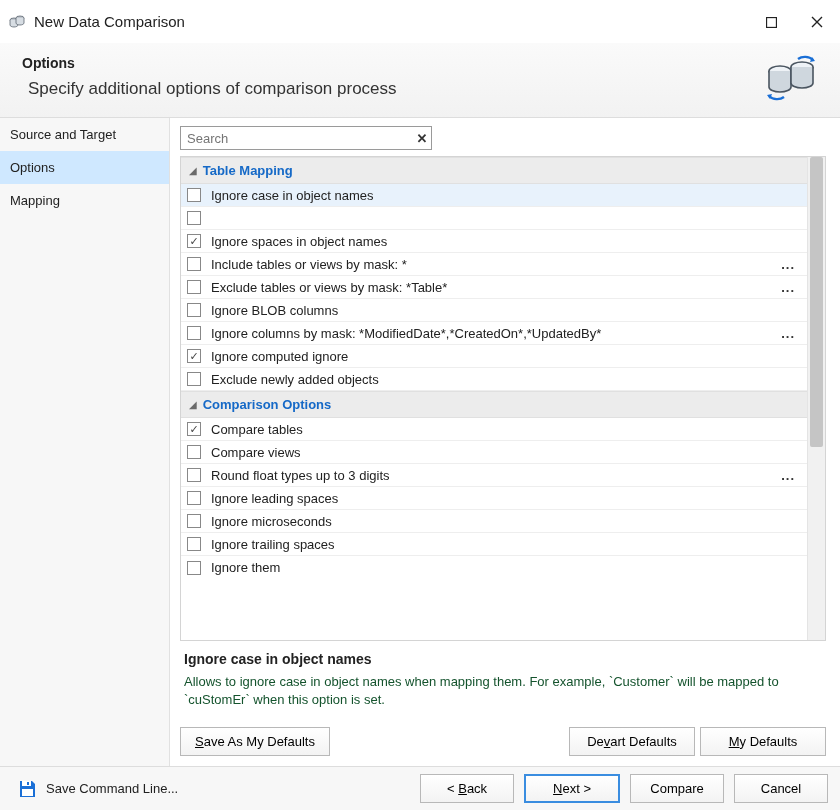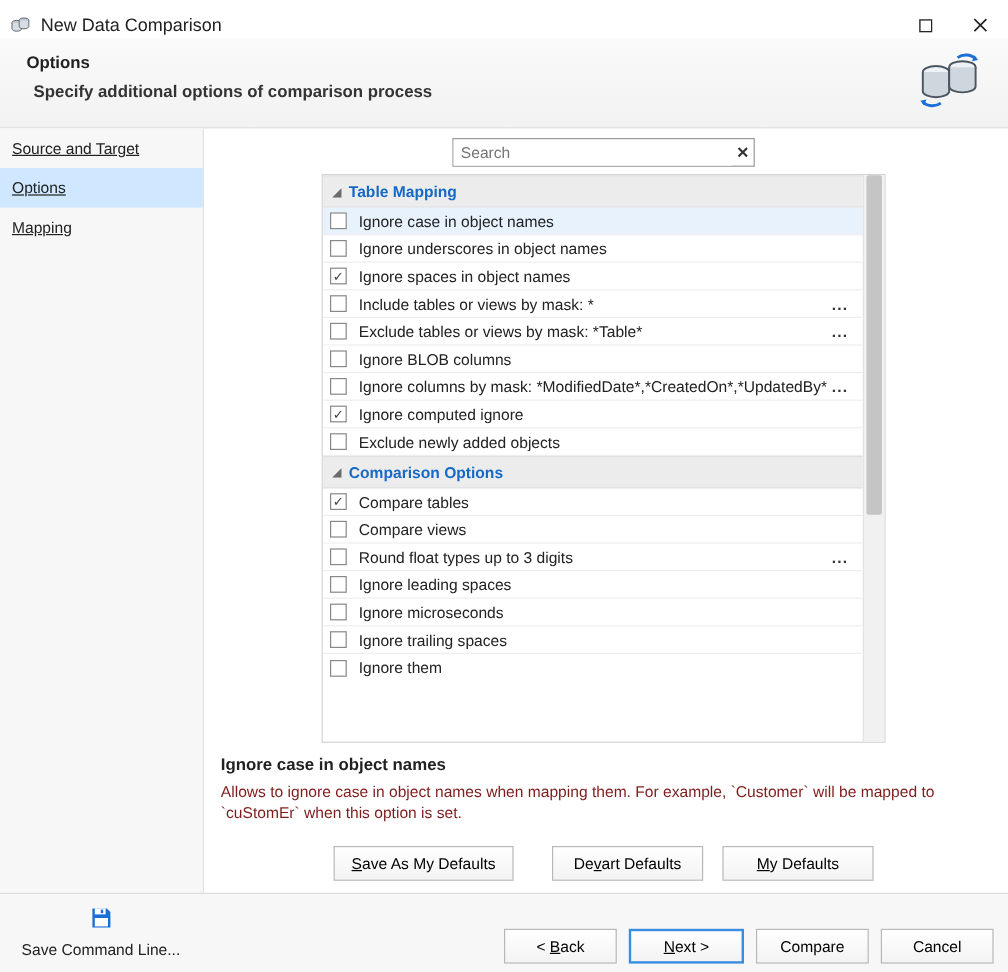--- a/index.html
+++ b/index.html
@@ -1,60 +1,60 @@
 <!DOCTYPE html>
 <html><head>
 <meta charset="utf-8">
 <style>
 * { box-sizing: border-box; margin: 0; padding: 0; }
 body { font-family: "Segoe UI", Tahoma, sans-serif; font-size: 13px; color: #222; background: #fff; width: 840px; height: 810px; overflow: hidden; display: flex; flex-direction: column; }
-.titlebar { display: flex; align-items: flex-end; padding: 2px 8px; height: 32px; }
+.titlebar { display: flex; align-items: flex-start; padding: 2px 8px; height: 32px; margin-top: 11px; }
 .titlebar .icon { width: 18px; height: 18px; margin-right: 8px; display: flex; align-items: center; justify-content: center; }
 .titlebar .title { font-size: 15px; flex: 1; }
 .winbtns { display: flex; gap: 28px; margin-right: 6px; }
 .winbtn { width: 18px; height: 18px; display: flex; align-items: center; justify-content: center; cursor: pointer; font-size: 14px; }
 .header { background: linear-gradient(#fafafa,#f2f2f2); border-bottom: 1px solid #ddd; padding: 12px 22px 14px 22px; display: flex; align-items: flex-start; }
 .header .text { flex: 1; }
 .header .h1 { font-weight: bold; font-size: 14px; margin-bottom: 8px; }
-.header .sub { font-size: 14px; color: #333; padding-left: 6px; font-weight: bold; }
+.header .sub { font-size: 17px; color: #333; padding-left: 6px; }
 .header .bigicon { width: 56px; height: 48px; }
 .body { flex: 1; display: flex; min-height: 0; }
 .sidebar { width: 170px; background: #f7f7f7; border-right: 1px solid #e1e1e1; }
-.navitem { padding: 9px 10px; font-size: 13px; cursor: pointer; text-decoration: underline; }
+.navitem { padding: 9px 10px; font-size: 13px; cursor: pointer; }
 .navitem.selected { background: #cfe8ff; }
-.main { flex: 1; display: flex; flex-direction: column; padding: 8px 14px 10px 10px; min-height: 0; align-items: center; }
+.main { flex: 1; display: flex; flex-direction: column; padding: 8px 14px 10px 10px; min-height: 0; }
 .topbar { display: flex; align-items: center; gap: 12px; margin-bottom: 6px; }
 .search { flex: 0 0 252px; display: flex; align-items: center; border: 1px solid #9a9a9a; background: #fff; height: 24px; }
 .search input { border: none; outline: none; flex: 1; padding: 3px 6px; font-size: 13px; font-family: inherit; }
 .search .clear { width: 18px; text-align: center; cursor: pointer; font-weight: bold; color: #333; }
 .link { color: #0a59b5; text-decoration: underline; font-size: 13px; margin-left: auto; cursor: pointer; }
 .optpanel { flex: 1; border: 1px solid #d4d4d4; background: #fff; display: flex; min-height: 0; }
 .optlist { flex: 1; overflow: hidden; }
 .scrollbar { width: 18px; background: #f1f1f1; border-left: 1px solid #e4e4e4; position: relative; }
 .scrollbar .thumb { position: absolute; top: 0; left: 2px; right: 2px; height: 60%; background: #c5c5c5; border-radius: 2px; }
 .grouphdr { background: #ececec; display: flex; align-items: center; padding: 5px 8px; border-bottom: 1px solid #e0e0e0; border-top: 1px solid #e0e0e0; }
 .grouphdr .arrow { color: #6a6a6a; font-size: 10px; margin-right: 6px; }
 .grouphdr .gtitle { color: #1569c7; font-weight: bold; font-size: 13px; }
 .optrow { display: flex; align-items: center; padding: 3px 8px 3px 6px; border-bottom: 1px solid #eee; min-height: 23px; }
 .optrow.highlight { background: #e8f2fc; }
 .optrow .cb { width: 14px; height: 14px; border: 1px solid #888; background: #fff; margin-right: 10px; display: flex; align-items: center; justify-content: center; font-size: 11px; color: #444; flex-shrink: 0; }
 .optrow .label { flex: 1; font-size: 13px; white-space: nowrap; overflow: hidden; text-overflow: ellipsis; }
 .optrow .ellips { color: #333; font-weight: bold; padding: 0 4px; cursor: pointer; letter-spacing: 1px; }
 .desc { padding: 10px 4px 8px 4px; }
 .desc .dt { font-weight: bold; font-size: 14px; margin-bottom: 6px; }
-.desc .dd { font-size: 13px; line-height: 1.4; color: #7f1d1d; }
-.btnrow { display: flex; gap: 16px; margin-top: 10px; }
+.desc .dd { font-size: 13px; line-height: 1.4; color: #14532d; }
+.btnrow { display: flex; gap: 5px; margin-top: 10px; }
 .btn { border: 1px solid #b8b8b8; background: linear-gradient(#fff,#f3f3f3); padding: 6px 14px; font-size: 13px; font-family: inherit; cursor: pointer; min-width: 126px; text-align: center; }
 .btn .ul { text-decoration: underline; }
 .spacer { flex: 1; }
 .footer { border-top: 1px solid #ddd; background: #f7f7f7; padding: 7px 12px; display: flex; align-items: center; gap: 10px; }
-.footer .savecmd { display: flex; align-items: center; gap: 10px; cursor: pointer; padding: 4px 6px; flex-direction: column; }
+.footer .savecmd { display: flex; align-items: center; gap: 10px; cursor: pointer; padding: 4px 6px; }
 .footer .savecmd .disk { width: 18px; height: 18px; }
 .btn.primary { border: 2px solid #3a8de0; padding: 5px 27px; }
-.btn.nav { min-width: 94px; margin-top: 21px; }
+.btn.nav { min-width: 94px; }
 </style>
 </head>
 <body>
 
 <div class="titlebar">
   <span class="icon">
     <svg viewBox="0 0 16 16" width="16" height="16">
         <ellipse cx="5" cy="6" rx="4" ry="2" fill="#bfc5cc" stroke="#5a6570" stroke-width="0.8"></ellipse>
         <path d="M1 6v5c0 1.1 1.8 2 4 2s4-.9 4-2V6" fill="#d7dde3" stroke="#5a6570" stroke-width="0.8"></path>
         <ellipse cx="11" cy="4" rx="4" ry="2" fill="#bfc5cc" stroke="#5a6570" stroke-width="0.8"></ellipse>
@@ -114,21 +114,20 @@
           <div class="grouphdr">
             <span class="arrow">◢</span>
             <span class="gtitle">Table Mapping</span>
           </div>
           <div class="optrow highlight">
             <span class="cb"></span>
             <span class="label">Ignore case in object names</span>
           </div>
           <div class="optrow">
             <span class="cb"></span>
-            <span class="label">Ignore underscores in object names</span>
           </div>
           <div class="optrow">
             <span class="cb">✓</span>
             <span class="label">Ignore spaces in object names</span>
           </div>
           <div class="optrow">
             <span class="cb"></span>
             <span class="label">Include tables or views by mask: *</span>
             <span class="ellips">...</span>
           </div>

